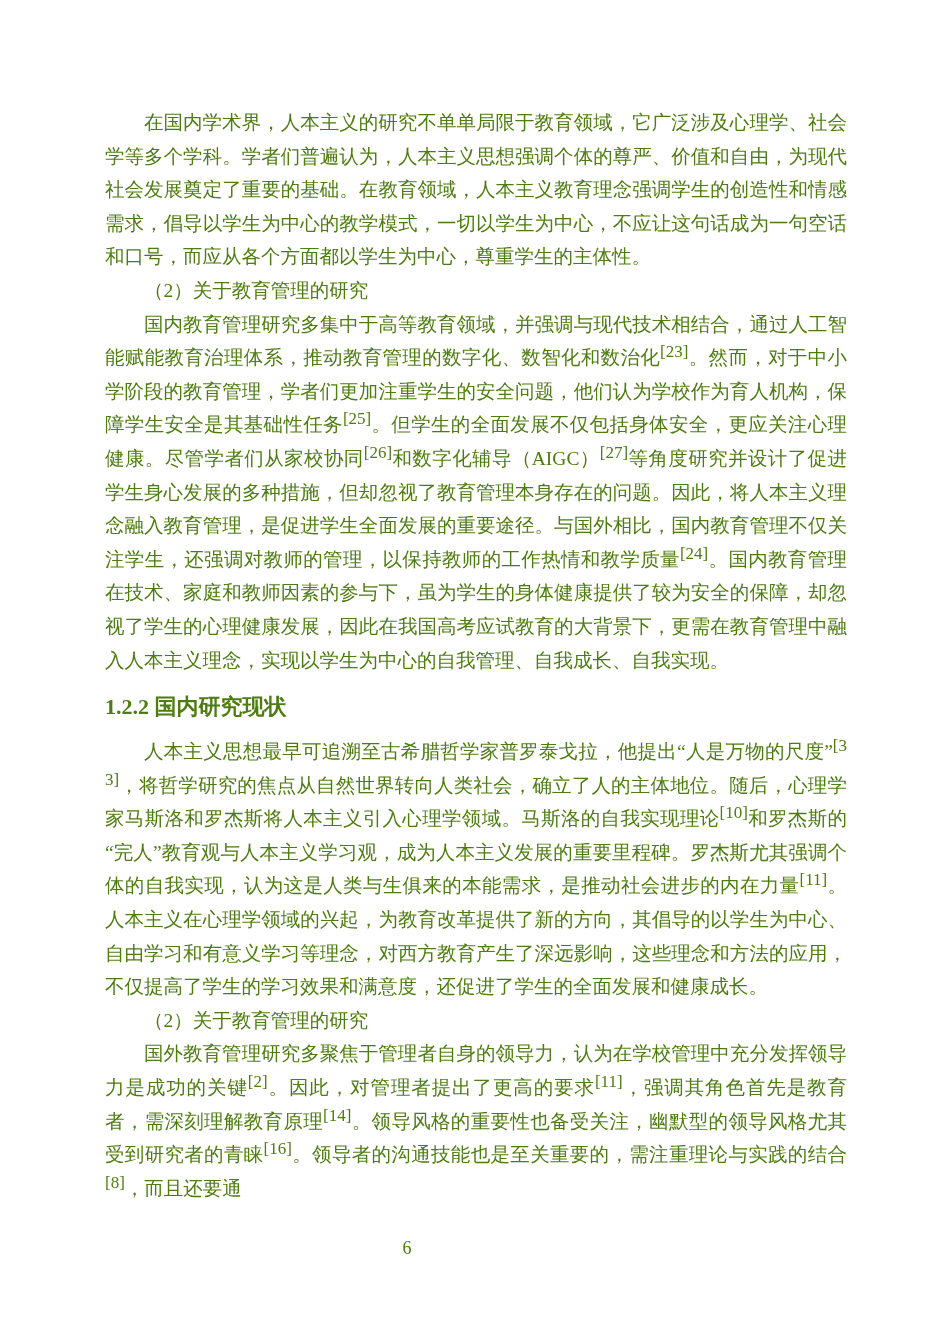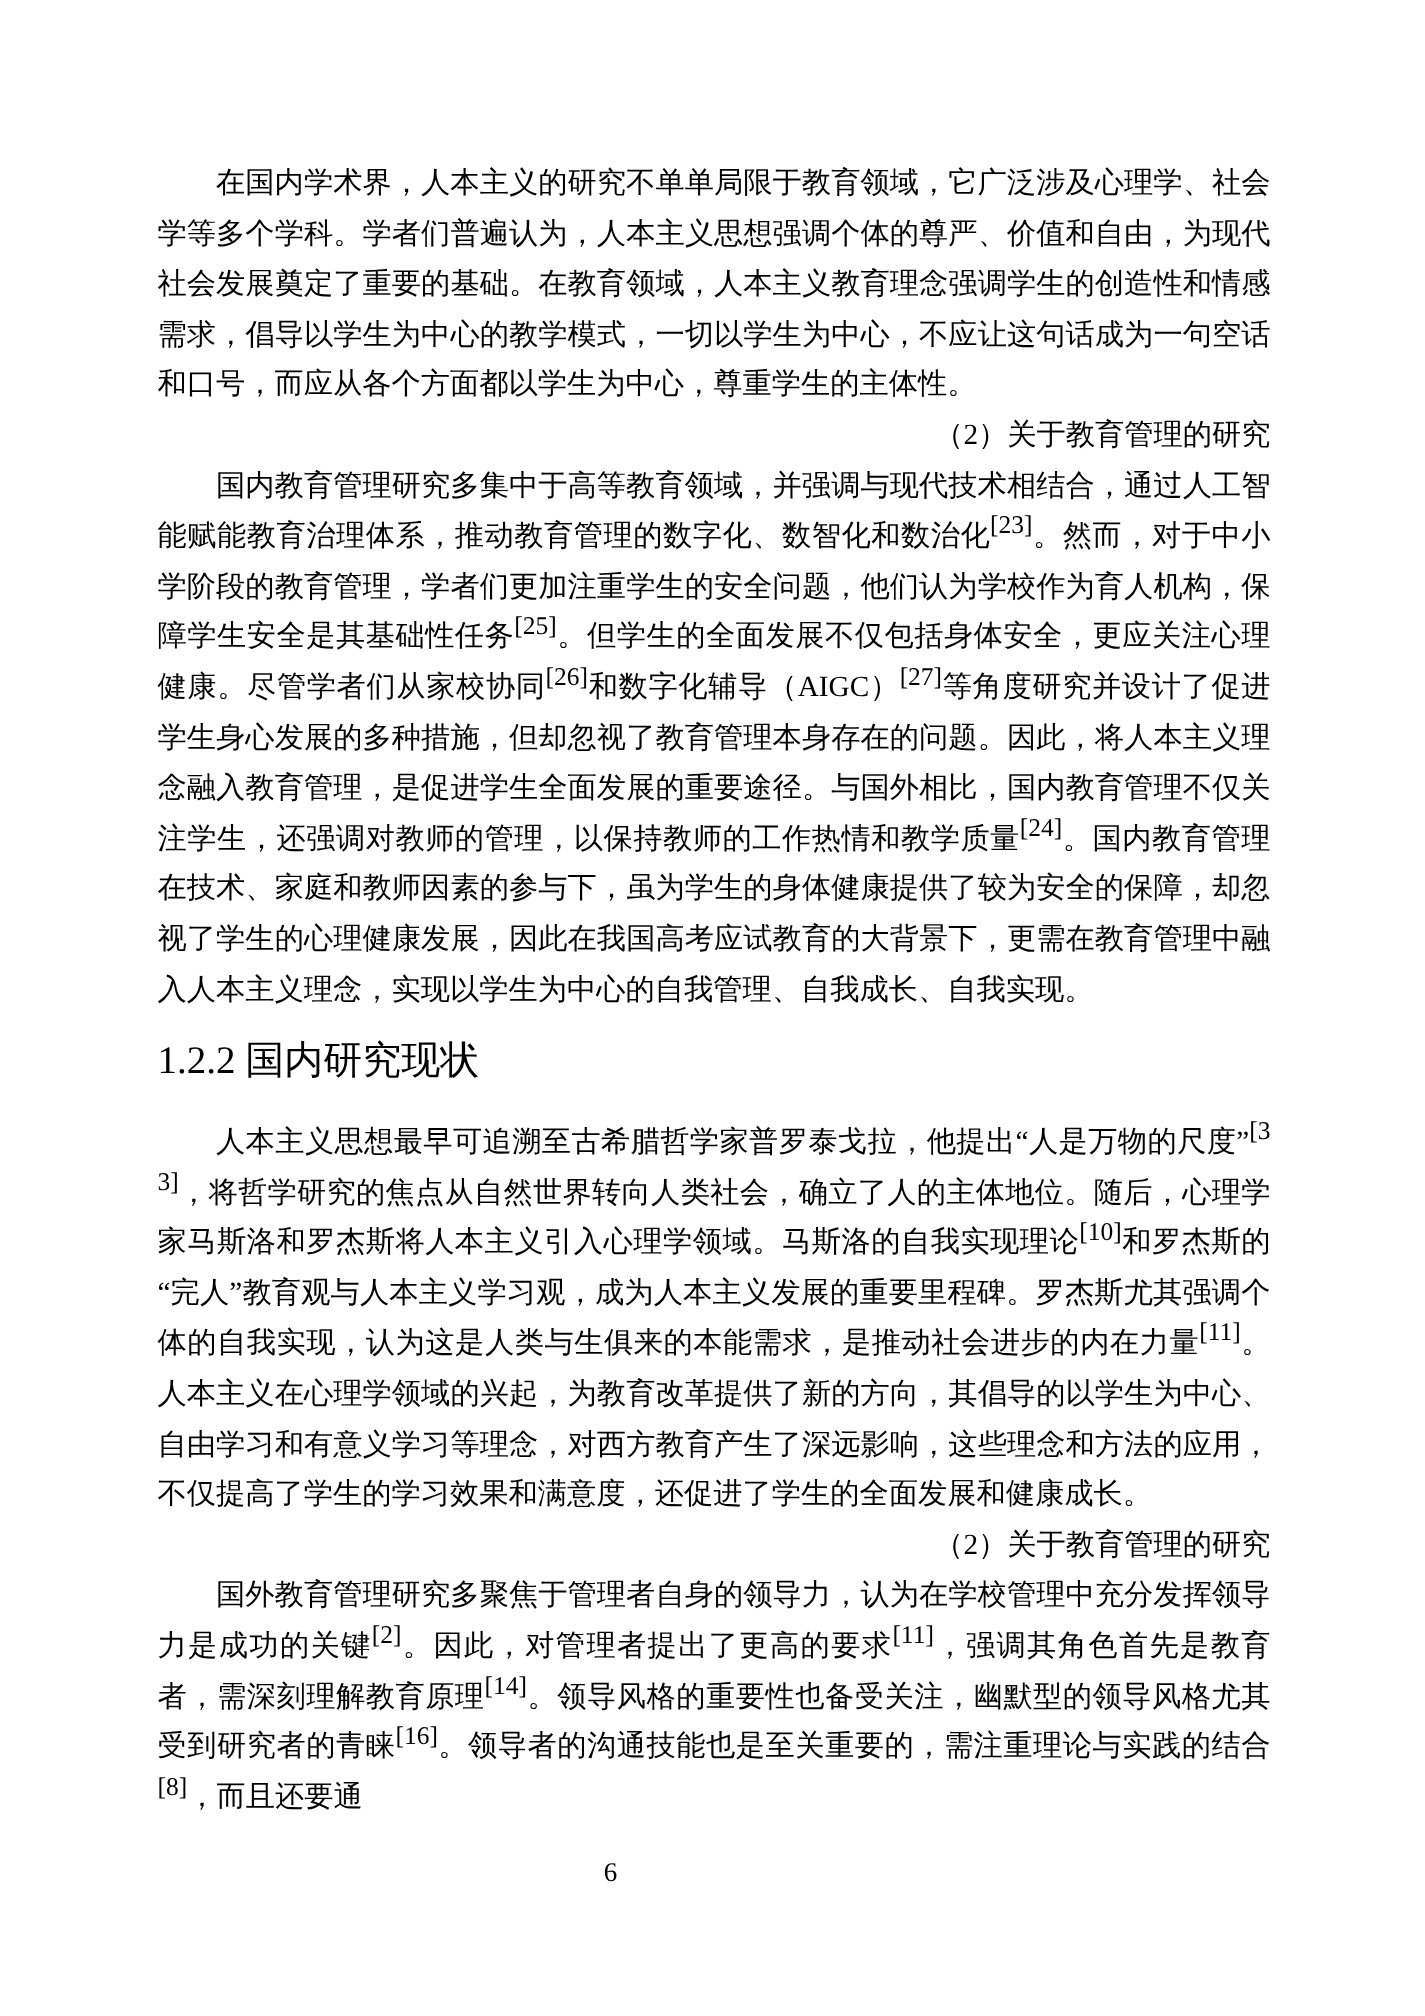--- a/index.html
+++ b/index.html
@@ -3,48 +3,47 @@
 <meta charset="utf-8">
 <style>
   html, body { margin: 0; padding: 0; background: #ffffff; }
   .page {
     position: relative;
     width: 950px;
     height: 1344px;
     background: #ffffff;
     overflow: hidden;
     font-family: "Liberation Serif", "DejaVu Serif", serif;
-    color: #000000;
+    color: #4d7c0f;
   }
   .content {
     position: absolute;
     left: 105px;
     top: 106px;
     width: 742px;
   }
   .para {
     margin: 0;
     font-size: 19.5px;
     line-height: 33.6px;
     text-align: justify;
     text-indent: 2em;
     word-break: break-all;
   }
   .subheading {
     margin: 0;
     font-size: 19.5px;
     line-height: 33.6px;
     text-indent: 2em;
-    text-align: right;
   }
   .heading {
-    margin: 13px 0 21px 0;
-    font-size: 26px;
+    margin: 13px 0 11px 0;
+    font-size: 22px;
     line-height: 34px;
-    font-weight: 400;
+    font-weight: 700;
     text-indent: 0;
   }
   sup.cite {
     font-size: 17px;
     line-height: 0;
     vertical-align: super;
   }
   .page-footer {
     position: absolute;
     left: 395px;

